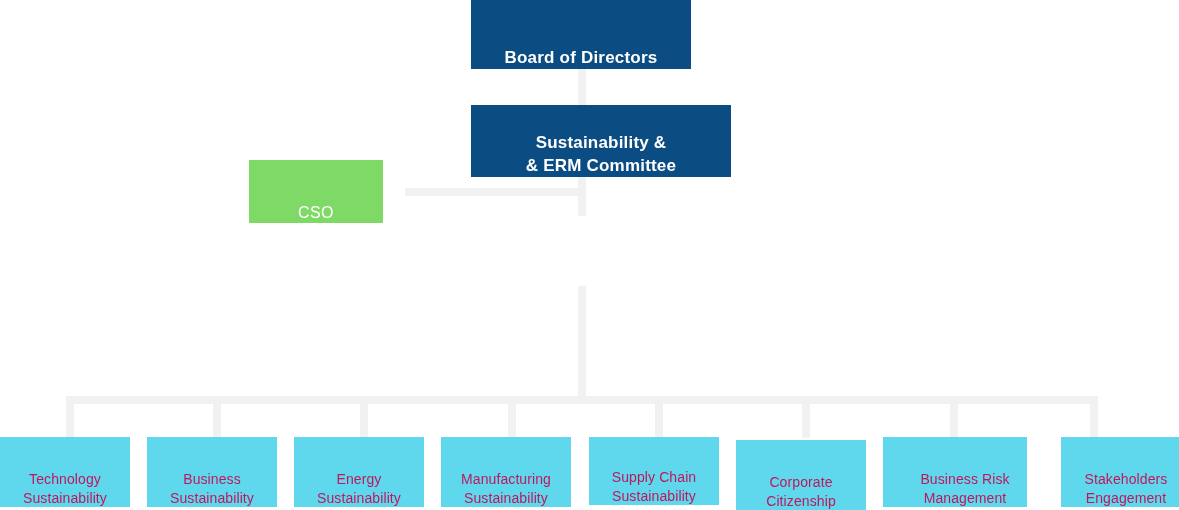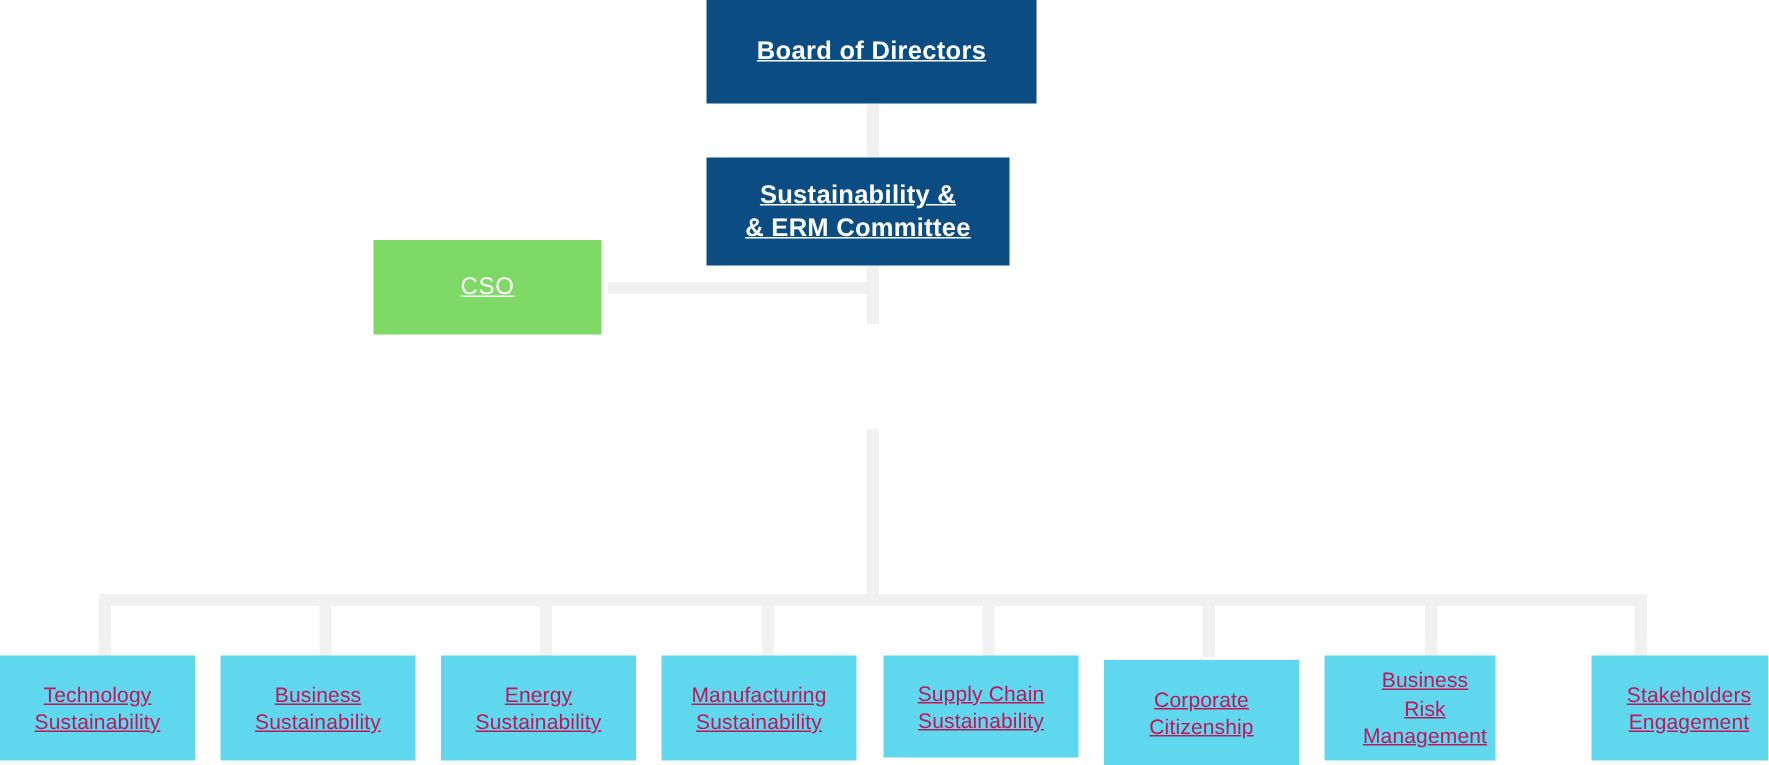--- a/index.html
+++ b/index.html
@@ -18,27 +18,26 @@
     width: 1179px;
     height: 510px;
     background: #ffffff;
     overflow: hidden;
   }
 
   
   .node {
     position: absolute;
     display: flex;
-    align-items: center;
+    align-items: flex-end;
     justify-content: center;
     text-align: center;
     box-sizing: border-box;
     line-height: 1.32;
     z-index: 3;
-    text-decoration: underline;
   }
   .node .node-label {
     display: block;
     white-space: pre-line;
     padding: 0 6px;
   }
 
   
   .node.tier-board,
   .node.tier-committee,
@@ -94,26 +93,26 @@
   <div class="conn" style="left:508px; top:396px; width:8px; height:42px;"></div>
   <div class="conn" style="left:655px; top:396px; width:8px; height:42px;"></div>
   <div class="conn" style="left:802px; top:396px; width:8px; height:42px;"></div>
   <div class="conn" style="left:950px; top:396px; width:8px; height:42px;"></div>
   <div class="conn" style="left:1090px; top:396px; width:8px; height:42px;"></div>
 
   <div class="node tier-board" style="left:471px; top:0px; width:220px; height:69px;">
     <span class="node-label">Board of Directors</span>
   </div>
 
-  <div class="node tier-committee" style="left:471px; top:105px; width:202px; height:72px;">
+  <div class="node tier-committee" style="left:471px; top:105px; width:260px; height:72px;">
     <span class="node-label">Sustainability &amp;
 &amp; ERM Committee</span>
   </div>
 
-  <div class="node tier-officer" style="left:249px; top:160px; width:152px; height:63px;">
+  <div class="node tier-officer" style="left:249px; top:160px; width:134px; height:63px;">
     <span class="node-label">CSO</span>
   </div>
 
 
   <div class="node tier-pillar" style="left:0px; top:437px; width:130px; height:70px;">
     <span class="node-label">Technology
 Sustainability</span>
   </div>
 
   <div class="node tier-pillar" style="left:147px; top:437px; width:130px; height:70px;">
@@ -134,21 +133,21 @@
   <div class="node tier-pillar" style="left:589px; top:437px; width:130px; height:68px;">
     <span class="node-label">Supply Chain
 Sustainability</span>
   </div>
 
   <div class="node tier-pillar" style="left:736px; top:440px; width:130px; height:70px;">
     <span class="node-label">Corporate
 Citizenship</span>
   </div>
 
-  <div class="node tier-pillar" style="left:883px; top:437px; width:114px; height:70px;padding-left:20px;">
+  <div class="node tier-pillar" style="left:883px; top:437px; width:144px; height:70px;padding-left:20px;">
     <span class="node-label">Business Risk
 Management</span>
   </div>
 
   <div class="node tier-pillar" style="left:1030px; top:437px; width:130px; height:70px;margin-left:31px;">
     <span class="node-label">Stakeholders
 Engagement</span>
   </div>
 
 </div>

